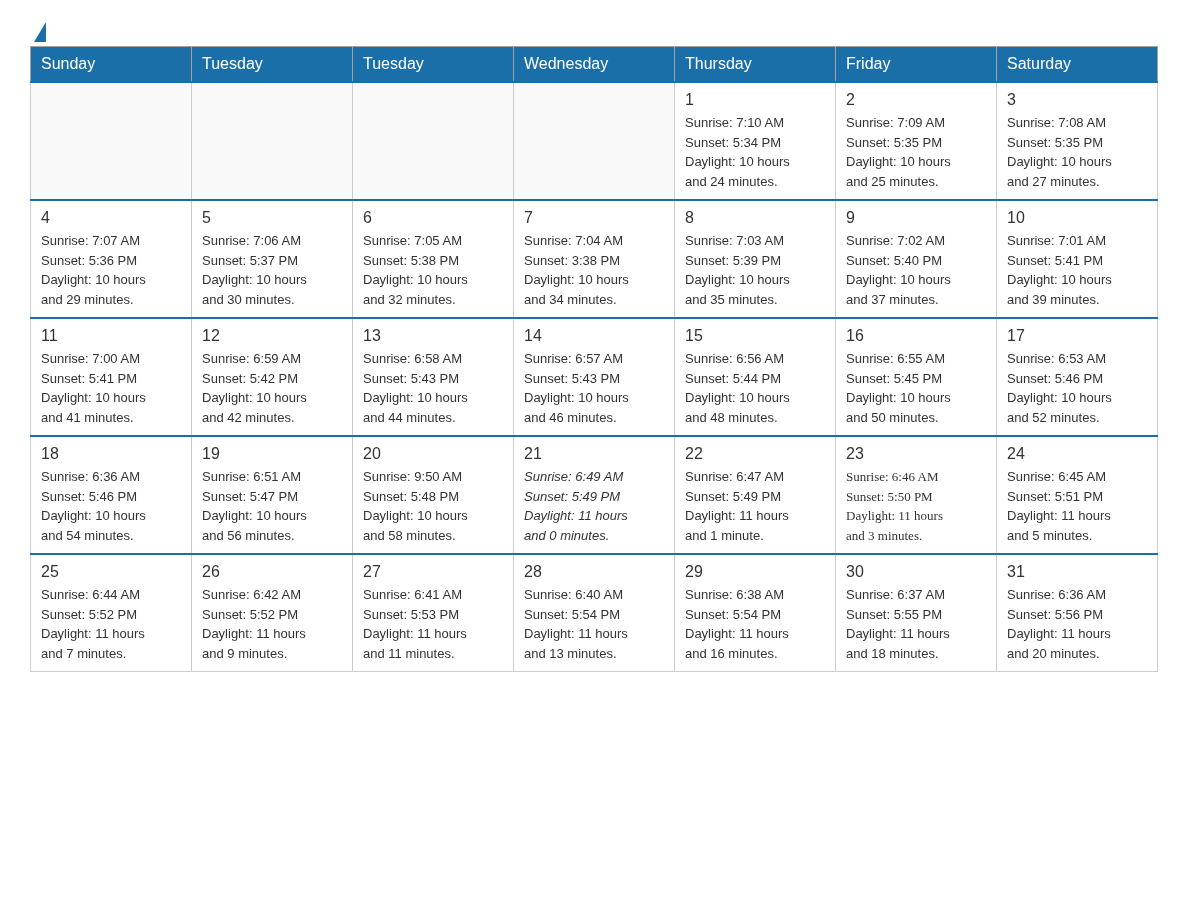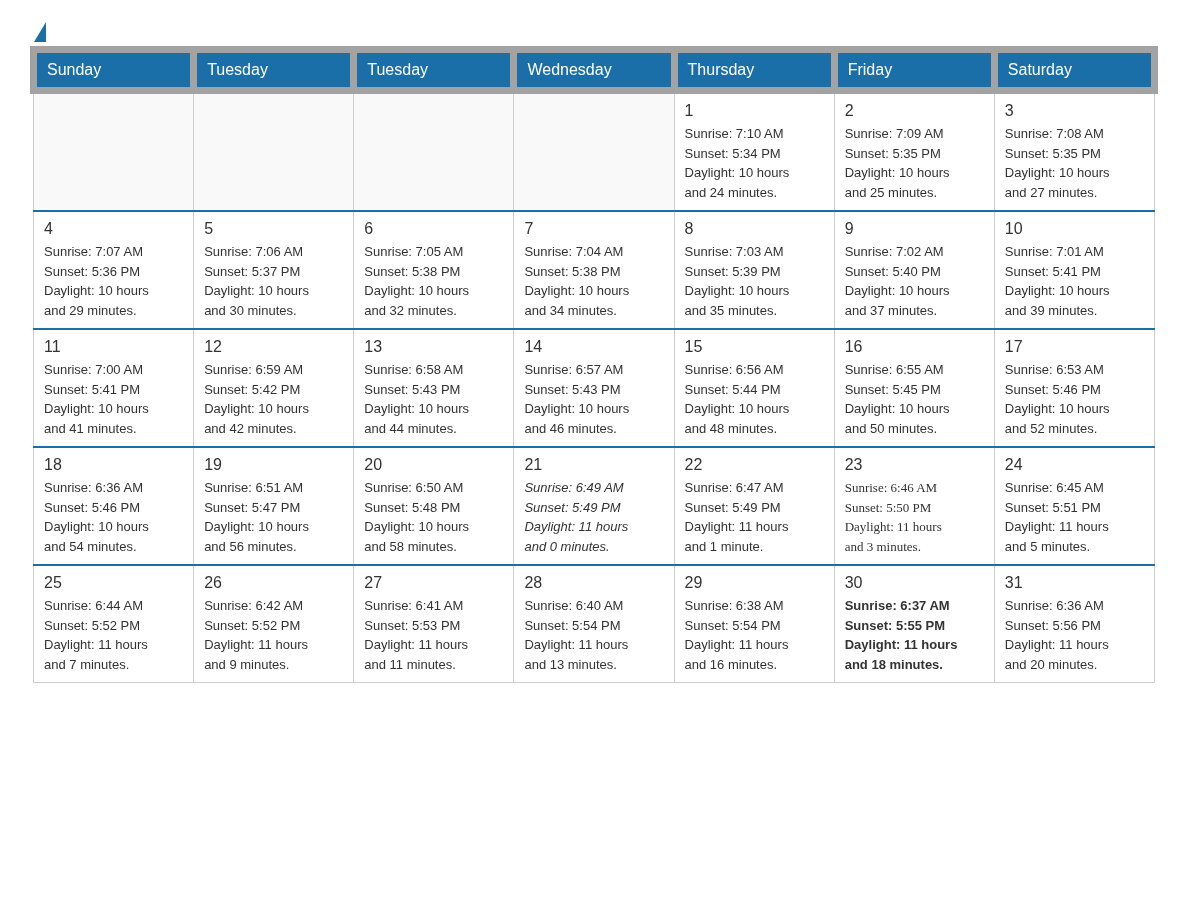--- a/index.html
+++ b/index.html
@@ -41,21 +41,21 @@
       border-collapse: collapse;
       margin-top: 10px;
     }
     .calendar th {
       background-color: #1a6fa8;
       color: #fff;
       text-align: left;
       padding: 8px 10px;
       font-size: 16px;
       font-weight: normal;
-      border: 7px solid #a3a3a3;
+      border: 1px solid #a3a3a3;
     }
     .calendar td {
       vertical-align: top;
       padding: 8px 10px;
       border: 1px solid #ccc;
       width: 14.28%;
       min-height: 90px;
       font-size: 13px;
       color: #333;
     }
@@ -187,21 +187,21 @@
         <td>
           <span class="day-number">6</span>
           <div class="day-info" style="white-space: pre-line;">Sunrise: 7:05 AM
 Sunset: 5:38 PM
 Daylight: 10 hours
 and 32 minutes.</div>
         </td>
         <td>
           <span class="day-number">7</span>
           <div class="day-info" style="white-space: pre-line;">Sunrise: 7:04 AM
-Sunset: 5:38 PM
+Sunset: 3:38 PM
 Daylight: 10 hours
 and 34 minutes.</div>
         </td>
         <td>
           <span class="day-number">8</span>
           <div class="day-info" style="white-space: pre-line;">Sunrise: 7:03 AM
 Sunset: 5:39 PM
 Daylight: 10 hours
 and 35 minutes.</div>
         </td>
@@ -281,21 +281,21 @@
         </td>
         <td>
           <span class="day-number">19</span>
           <div class="day-info" style="white-space: pre-line;">Sunrise: 6:51 AM
 Sunset: 5:47 PM
 Daylight: 10 hours
 and 56 minutes.</div>
         </td>
         <td>
           <span class="day-number">20</span>
-          <div class="day-info" style="white-space: pre-line;">Sunrise: 6:50 AM
+          <div class="day-info" style="white-space: pre-line;">Sunrise: 9:50 AM
 Sunset: 5:48 PM
 Daylight: 10 hours
 and 58 minutes.</div>
         </td>
         <td>
           <span class="day-number">21</span>
           <div class="day-info" style="white-space: pre-line; font-style: italic;">Sunrise: 6:49 AM
 Sunset: 5:49 PM
 Daylight: 11 hours
 and 0 minutes.</div>
@@ -353,21 +353,21 @@
         </td>
         <td>
           <span class="day-number">29</span>
           <div class="day-info" style="white-space: pre-line;">Sunrise: 6:38 AM
 Sunset: 5:54 PM
 Daylight: 11 hours
 and 16 minutes.</div>
         </td>
         <td>
           <span class="day-number">30</span>
-          <div class="day-info" style="white-space: pre-line; font-weight: bold;">Sunrise: 6:37 AM
+          <div class="day-info" style="white-space: pre-line;">Sunrise: 6:37 AM
 Sunset: 5:55 PM
 Daylight: 11 hours
 and 18 minutes.</div>
         </td>
         <td>
           <span class="day-number">31</span>
           <div class="day-info" style="white-space: pre-line;">Sunrise: 6:36 AM
 Sunset: 5:56 PM
 Daylight: 11 hours
 and 20 minutes.</div>

